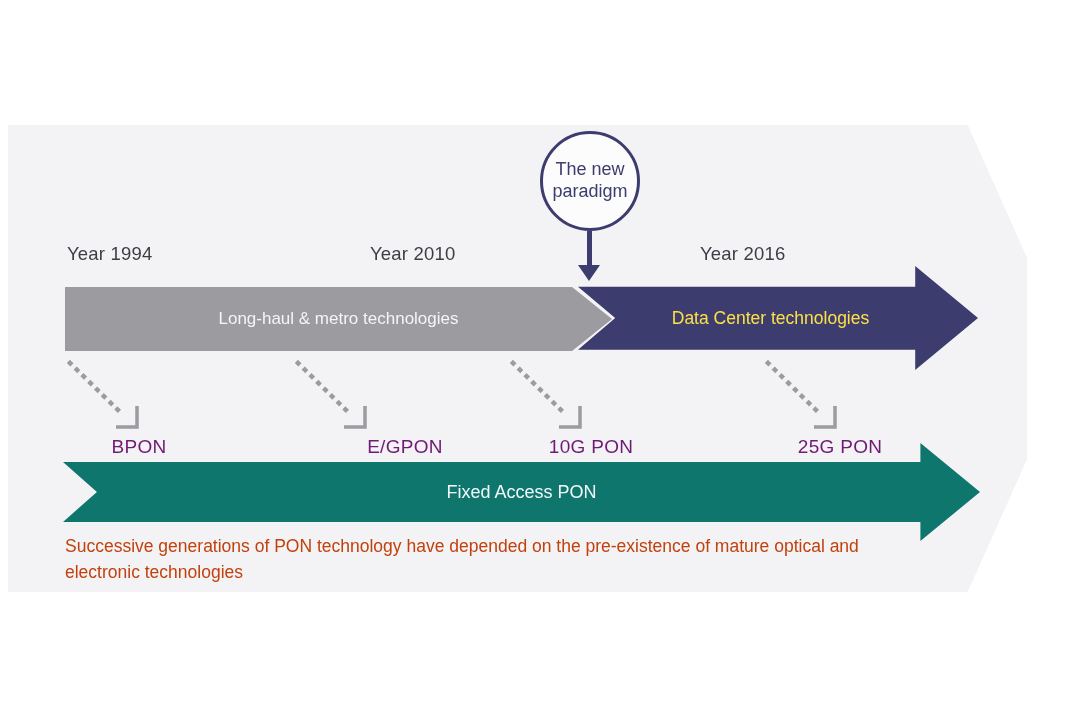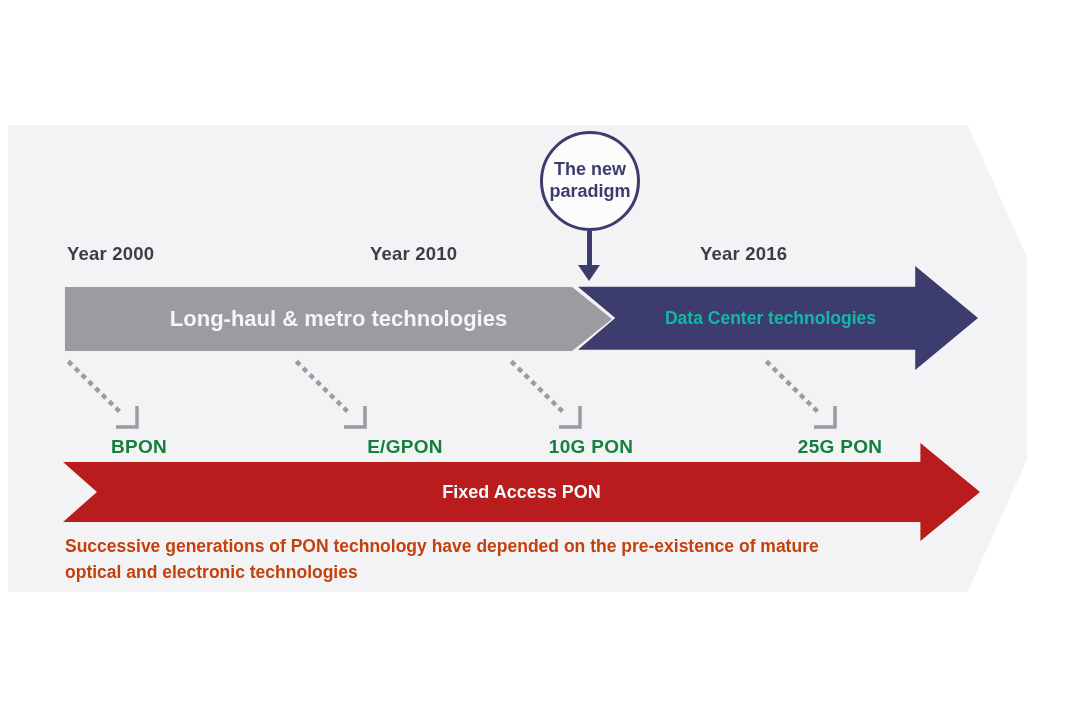--- a/index.html
+++ b/index.html
@@ -1,18 +1,18 @@
 <!DOCTYPE html>
 <html><head>
 <meta charset="utf-8">
 <style>
   html,body{margin:0;padding:0;background:#ffffff;}
   .canvas{
     position:relative;width:1027px;height:720px;background:#ffffff;
-    font-family:"Liberation Sans",sans-serif;overflow:hidden;font-weight:bold;
+    font-family:"Liberation Sans",sans-serif;overflow:hidden;
   }
   .bg-pentagon{
     position:absolute;left:8px;top:125px;width:1064px;height:467px;
     background:#f3f3f5;
     clip-path:polygon(0 0,90.2% 0,100% 50%,90.2% 100%,0 100%);
   }
   
   .paradigm-circle{
     position:absolute;left:540px;top:131px;width:100px;height:100px;
     border:3px solid #3c3c6e;border-radius:50%;background:#fcfcfd;
@@ -29,47 +29,47 @@
   
   .year{position:absolute;top:243px;font-size:18.5px;color:#3d3d45;letter-spacing:.2px;}
   .year.y2000{left:67px;}
   .year.y2010{left:370px;}
   .year.y2020{left:700px;}
   
   .gray-arrow{
     position:absolute;left:65px;top:287px;width:547px;height:64px;background:#9b9ba0;
     clip-path:polygon(0 0,92.7% 0,100% 50%,92.7% 100%,0 100%);
     display:flex;align-items:center;justify-content:center;
-    color:#f5f5f7;font-size:22px;
+    color:#f5f5f7;font-size:17px;
   }
   .navy-arrow{
     position:absolute;left:578px;top:266px;width:400px;height:104px;background:#3c3c6e;
     clip-path:polygon(0 20%,84.3% 20%,84.3% 0,100% 50%,84.3% 100%,84.3% 80.5%,0 80.5%,9.3% 50%);
     display:flex;align-items:center;justify-content:center;
-    color:#14b8a6;font-size:17.5px;box-sizing:border-box;
+    color:#fde047;font-size:17.5px;box-sizing:border-box;
     padding-left:30px;padding-right:45px;
   }
   
   .dashed-arrow{position:absolute;top:356px;width:85px;height:78px;}
   .dashed-arrow.d1{left:62px;}
   .dashed-arrow.d2{left:290px;}
   .dashed-arrow.d3{left:505px;}
   .dashed-arrow.d4{left:760px;}
   
   .pon-label{
     position:absolute;top:436px;transform:translateX(-50%);
-    font-size:19px;color:#15803d;letter-spacing:.3px;white-space:nowrap;
+    font-size:19px;color:#701a75;letter-spacing:.3px;white-space:nowrap;
   }
   .pon-label.p1{left:139px;}
   .pon-label.p2{left:377px;margin-left:28px;}
   .pon-label.p3{left:591px;}
   .pon-label.p4{left:840px;}
   
   .blue-arrow{
-    position:absolute;left:63px;top:443px;width:917px;height:98px;background:#b91c1c;
+    position:absolute;left:63px;top:443px;width:917px;height:98px;background:#0f766e;
     clip-path:polygon(0 19.5%,93.5% 19.5%,93.5% 0,100% 50%,93.5% 100%,93.5% 80.5%,0 80.5%,3.7% 50%);
     display:flex;align-items:center;justify-content:center;
     color:#f2fafd;font-size:18px;
   }
   
   .caption{
     position:absolute;left:65px;top:534px;width:810px;
     font-size:17.5px;line-height:1.48;color:#c2410c;
   }
 </style>
@@ -79,21 +79,21 @@
 <div class="canvas">
 
   <div class="bg-pentagon"></div>
 
   <div class="paradigm-circle">
     <div class="inner">The new paradigm</div>
   </div>
   <div class="paradigm-stem"></div>
   <div class="paradigm-head"></div>
 
-  <div class="year y2000">Year 2000</div>
+  <div class="year y2000">Year 1994</div>
   <div class="year y2010">Year 2010</div>
   <div class="year y2020">Year 2016</div>
 
   <div class="gray-arrow">
     <span>Long-haul &amp; metro technologies</span>
   </div>
   <div class="navy-arrow">
     <span>Data Center technologies</span>
   </div>
 

